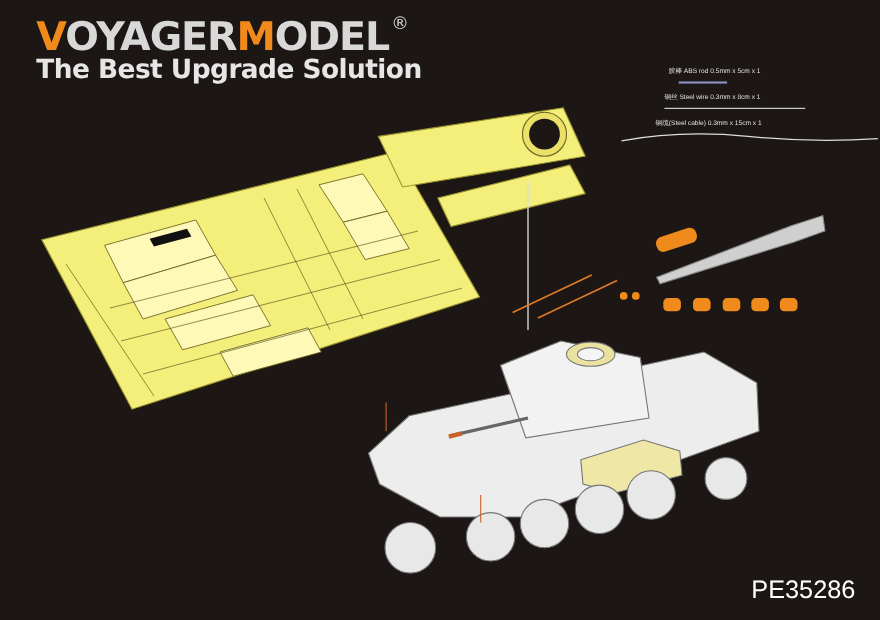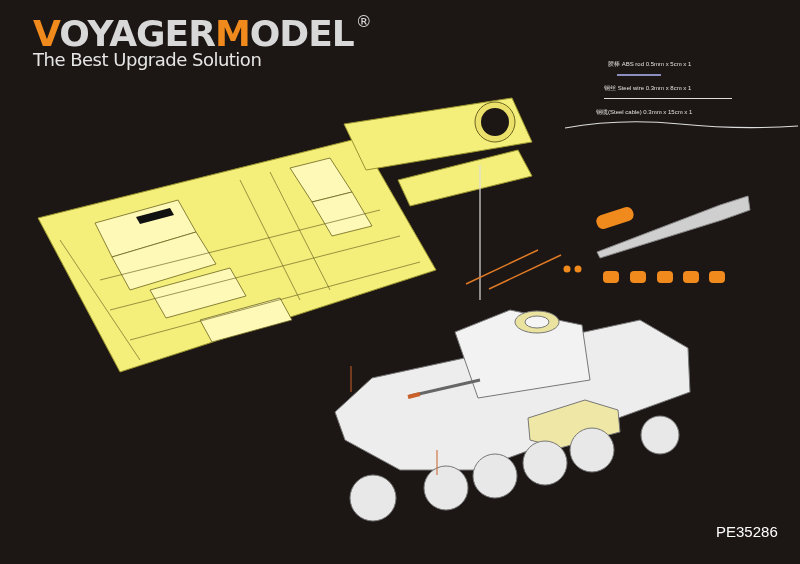--- a/index.html
+++ b/index.html
@@ -1,23 +1,23 @@
 <!DOCTYPE html>
 <html><head>
 <meta charset="utf-8">
 <style>
   html,body{margin:0;padding:0;}
   body{width:800px;height:564px;background:#1c1714;position:relative;overflow:hidden;font-family:"Liberation Sans",sans-serif;}
   .logo{position:absolute;left:33px;top:16px;font-family:"DejaVu Sans",sans-serif;font-weight:bold;font-size:36px;letter-spacing:-1px;color:#d8d8d8;line-height:1;text-align:right;}
   .logo .accent{color:#f08a1c;}
   .logo sup{font-size:16px;font-weight:normal;position:relative;top:-6px;margin-left:2px;}
-  .tagline{position:absolute;left:33px;top:49px;font-family:"DejaVu Sans",sans-serif;font-weight:normal;font-size:18px;color:#e6e6e6;letter-spacing:-0.5px;}
+  .tagline{position:absolute;left:33px;top:49px;font-family:"DejaVu Sans",sans-serif;font-weight:bold;font-size:24px;color:#e6e6e6;letter-spacing:-0.5px;}
   .spec{position:absolute;color:#e0e0e0;font-size:6px;white-space:nowrap;}
   .line{position:absolute;}
-  .code{position:absolute;left:683px;top:523px;font-size:15px;color:#fff;margin-left:33px;}
+  .code{position:absolute;left:683px;top:523px;font-size:23px;color:#fff;}
   svg{position:absolute;left:0;top:0;}
 </style>
 </head>
 <body>
 
 <div class="logo"><span class="accent">V</span><span>OYAGER</span><span class="accent">M</span><span>ODEL</span><sup>®</sup></div>
 <div class="tagline">The Best Upgrade Solution</div>
 
 <div class="spec" style="left:608px;top:60px">胶棒 ABS rod 0.5mm x 5cm x 1</div>
 <div class="line" style="left:617px;top:74px;width:44px;height:2px;background:#8a8fc0"></div>

